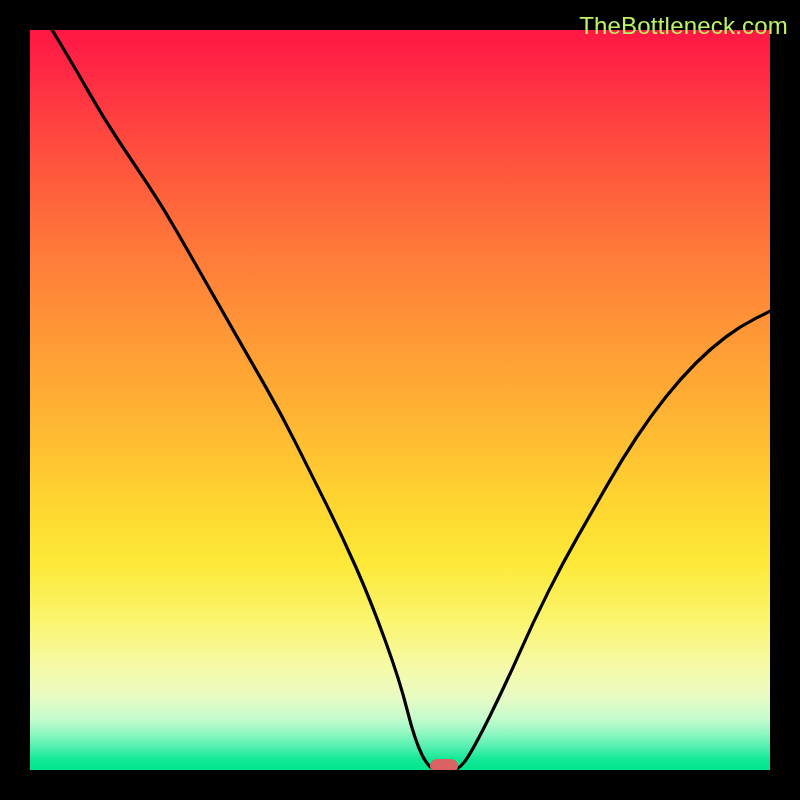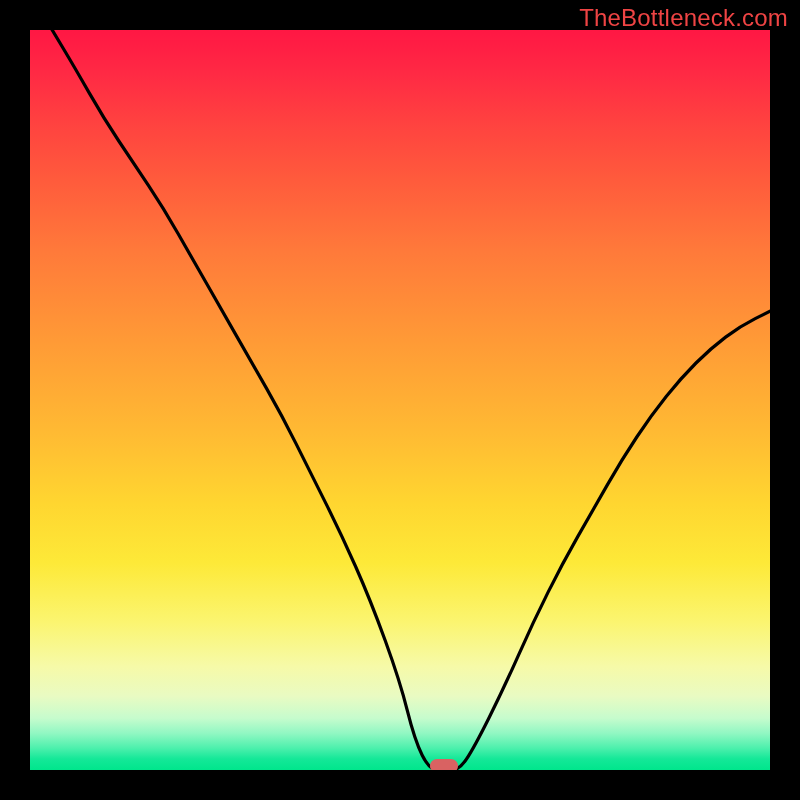--- a/index.html
+++ b/index.html
@@ -12,23 +12,23 @@
     font-family: Arial, Helvetica, sans-serif;
   }
   .frame {
     position: relative;
     width: 800px;
     height: 800px;
     background: #000;
   }
   .watermark {
     position: absolute;
-    top: 4px;
+    top: 12px;
     right: 12px;
-    color: #ef4444;
+    color: #bef264;
     font-size: 24px;
     font-weight: 500;
     letter-spacing: 0.2px;
     z-index: 10;
   }
   .plot-area {
     position: absolute;
     left: 30px;
     top: 30px;
     width: 740px;

